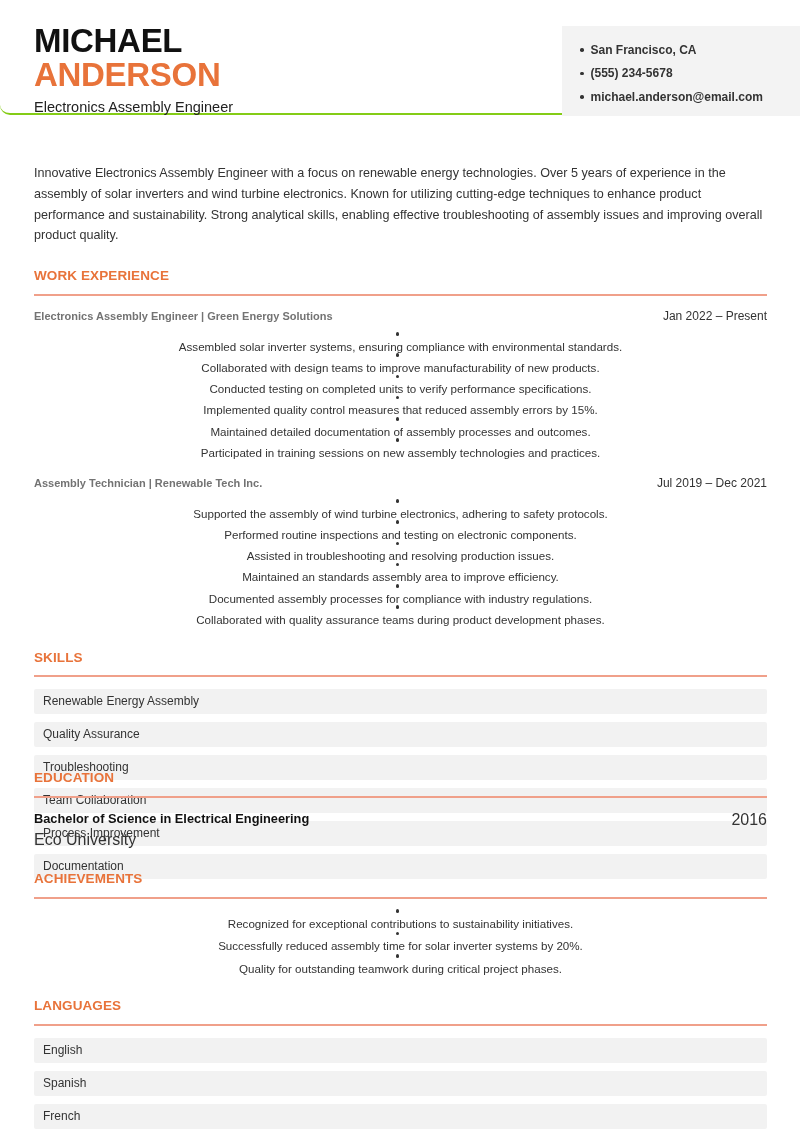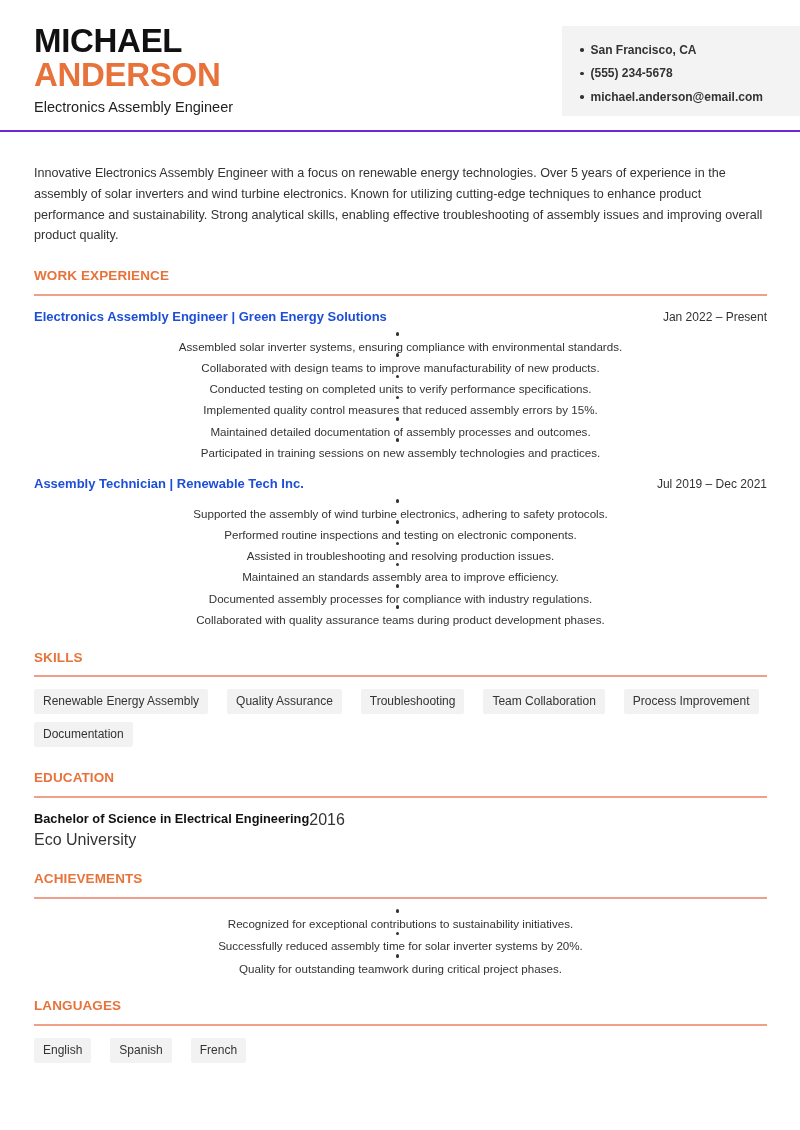--- a/index.html
+++ b/index.html
@@ -1,45 +1,45 @@
 <!DOCTYPE html>
 <html><head>
   <meta charset="utf-8">
   <style>
     * { box-sizing: border-box; margin: 0; padding: 0; }
     html, body { width: 800px; height: 1130px; background: #ffffff; }
     body { font-family: "Liberation Sans", "DejaVu Sans", sans-serif; color: #222; position: relative; overflow: hidden; }
 
-    .header { position: relative; height: 132px; border-bottom: 2px solid #6d28d9; }
+    .header { position: relative; height: 115px; border-bottom: 2px solid #84cc16; border-radius: 10px; }
     .name { position: absolute; left: 34px; top: 24px; font-weight: 700; font-size: 33px; line-height: 34px; letter-spacing: -0.3px; }
     .name .first { color: #111; display: block; }
     .name .last { color: #e8733a; display: block; }
     .job-title { position: absolute; left: 34px; top: 99px; font-size: 14.5px; color: #222; }
 
     .contact-box { position: absolute; left: 562px; top: 26px; width: 238px; height: 90px; background: #f3f3f3; padding: 12px 0 0 18px; }
     .contact-item { font-size: 12px; color: #333; height: 23.5px; line-height: 18px; display: flex; align-items: center; font-weight: bold; }
     .bullet-dot { display: inline-block; width: 3.5px; height: 3.5px; border-radius: 50%; background: #333; margin-right: 7px; flex-shrink: 0; }
 
     .summary { position: absolute; left: 34px; top: 163px; width: 735px; font-size: 12.6px; line-height: 20.8px; color: #333; }
 
     .section-title { position: absolute; left: 34px; font-size: 13.5px; font-weight: 700; color: #e8733a; letter-spacing: 0.1px; }
     .section-rule { position: absolute; left: 34px; width: 733px; height: 2px; background: #f0a08a; }
 
     .job-head { position: absolute; left: 34px; width: 733px; display: flex; justify-content: space-between; align-items: baseline; }
-    .job-role { font-size: 13px; font-weight: 700; color: #1d4ed8; }
+    .job-role { font-size: 11px; font-weight: 700; color: #737373; }
     .job-date { font-size: 12px; color: #333; }
 
     .bullets { position: absolute; left: 34px; width: 733px; list-style: none; }
     .bullets li { font-size: 11.6px; color: #333; height: 21.3px; line-height: 21.3px; display: flex; align-items: center; flex-direction: column; }
     .bullets li .bullet-dot { margin-left: 2px; margin-right: 8px; width: 3.5px; height: 3.5px; }
 
-    .chips { position: absolute; left: 34px; width: 733px; display: flex; flex-wrap: wrap; gap: 19px; row-gap: 8px; }
+    .chips { position: absolute; left: 34px; width: 733px; display: flex; flex-wrap: wrap; gap: 19px; row-gap: 8px; flex-direction: column; }
     .chip { background: #f2f2f2; font-size: 12px; color: #333; height: 25px; line-height: 25px; padding: 0 9px; border-radius: 2px; }
 
-    .edu-head { position: absolute; left: 34px; top: 811px; width: 733px; display: flex; }
+    .edu-head { position: absolute; left: 34px; top: 811px; width: 733px; display: flex; justify-content: space-between; }
     .edu-degree { font-size: 12.8px; font-weight: 700; color: #111; }
     .edu-year { font-size: 16px; color: #333; }
     .edu-school { position: absolute; left: 34px; top: 831px; font-size: 16px; color: #333; }
   </style>
 </head>
 <body>
 
 <div class="header">
   <div class="name">
     <span class="first">MICHAEL</span>

